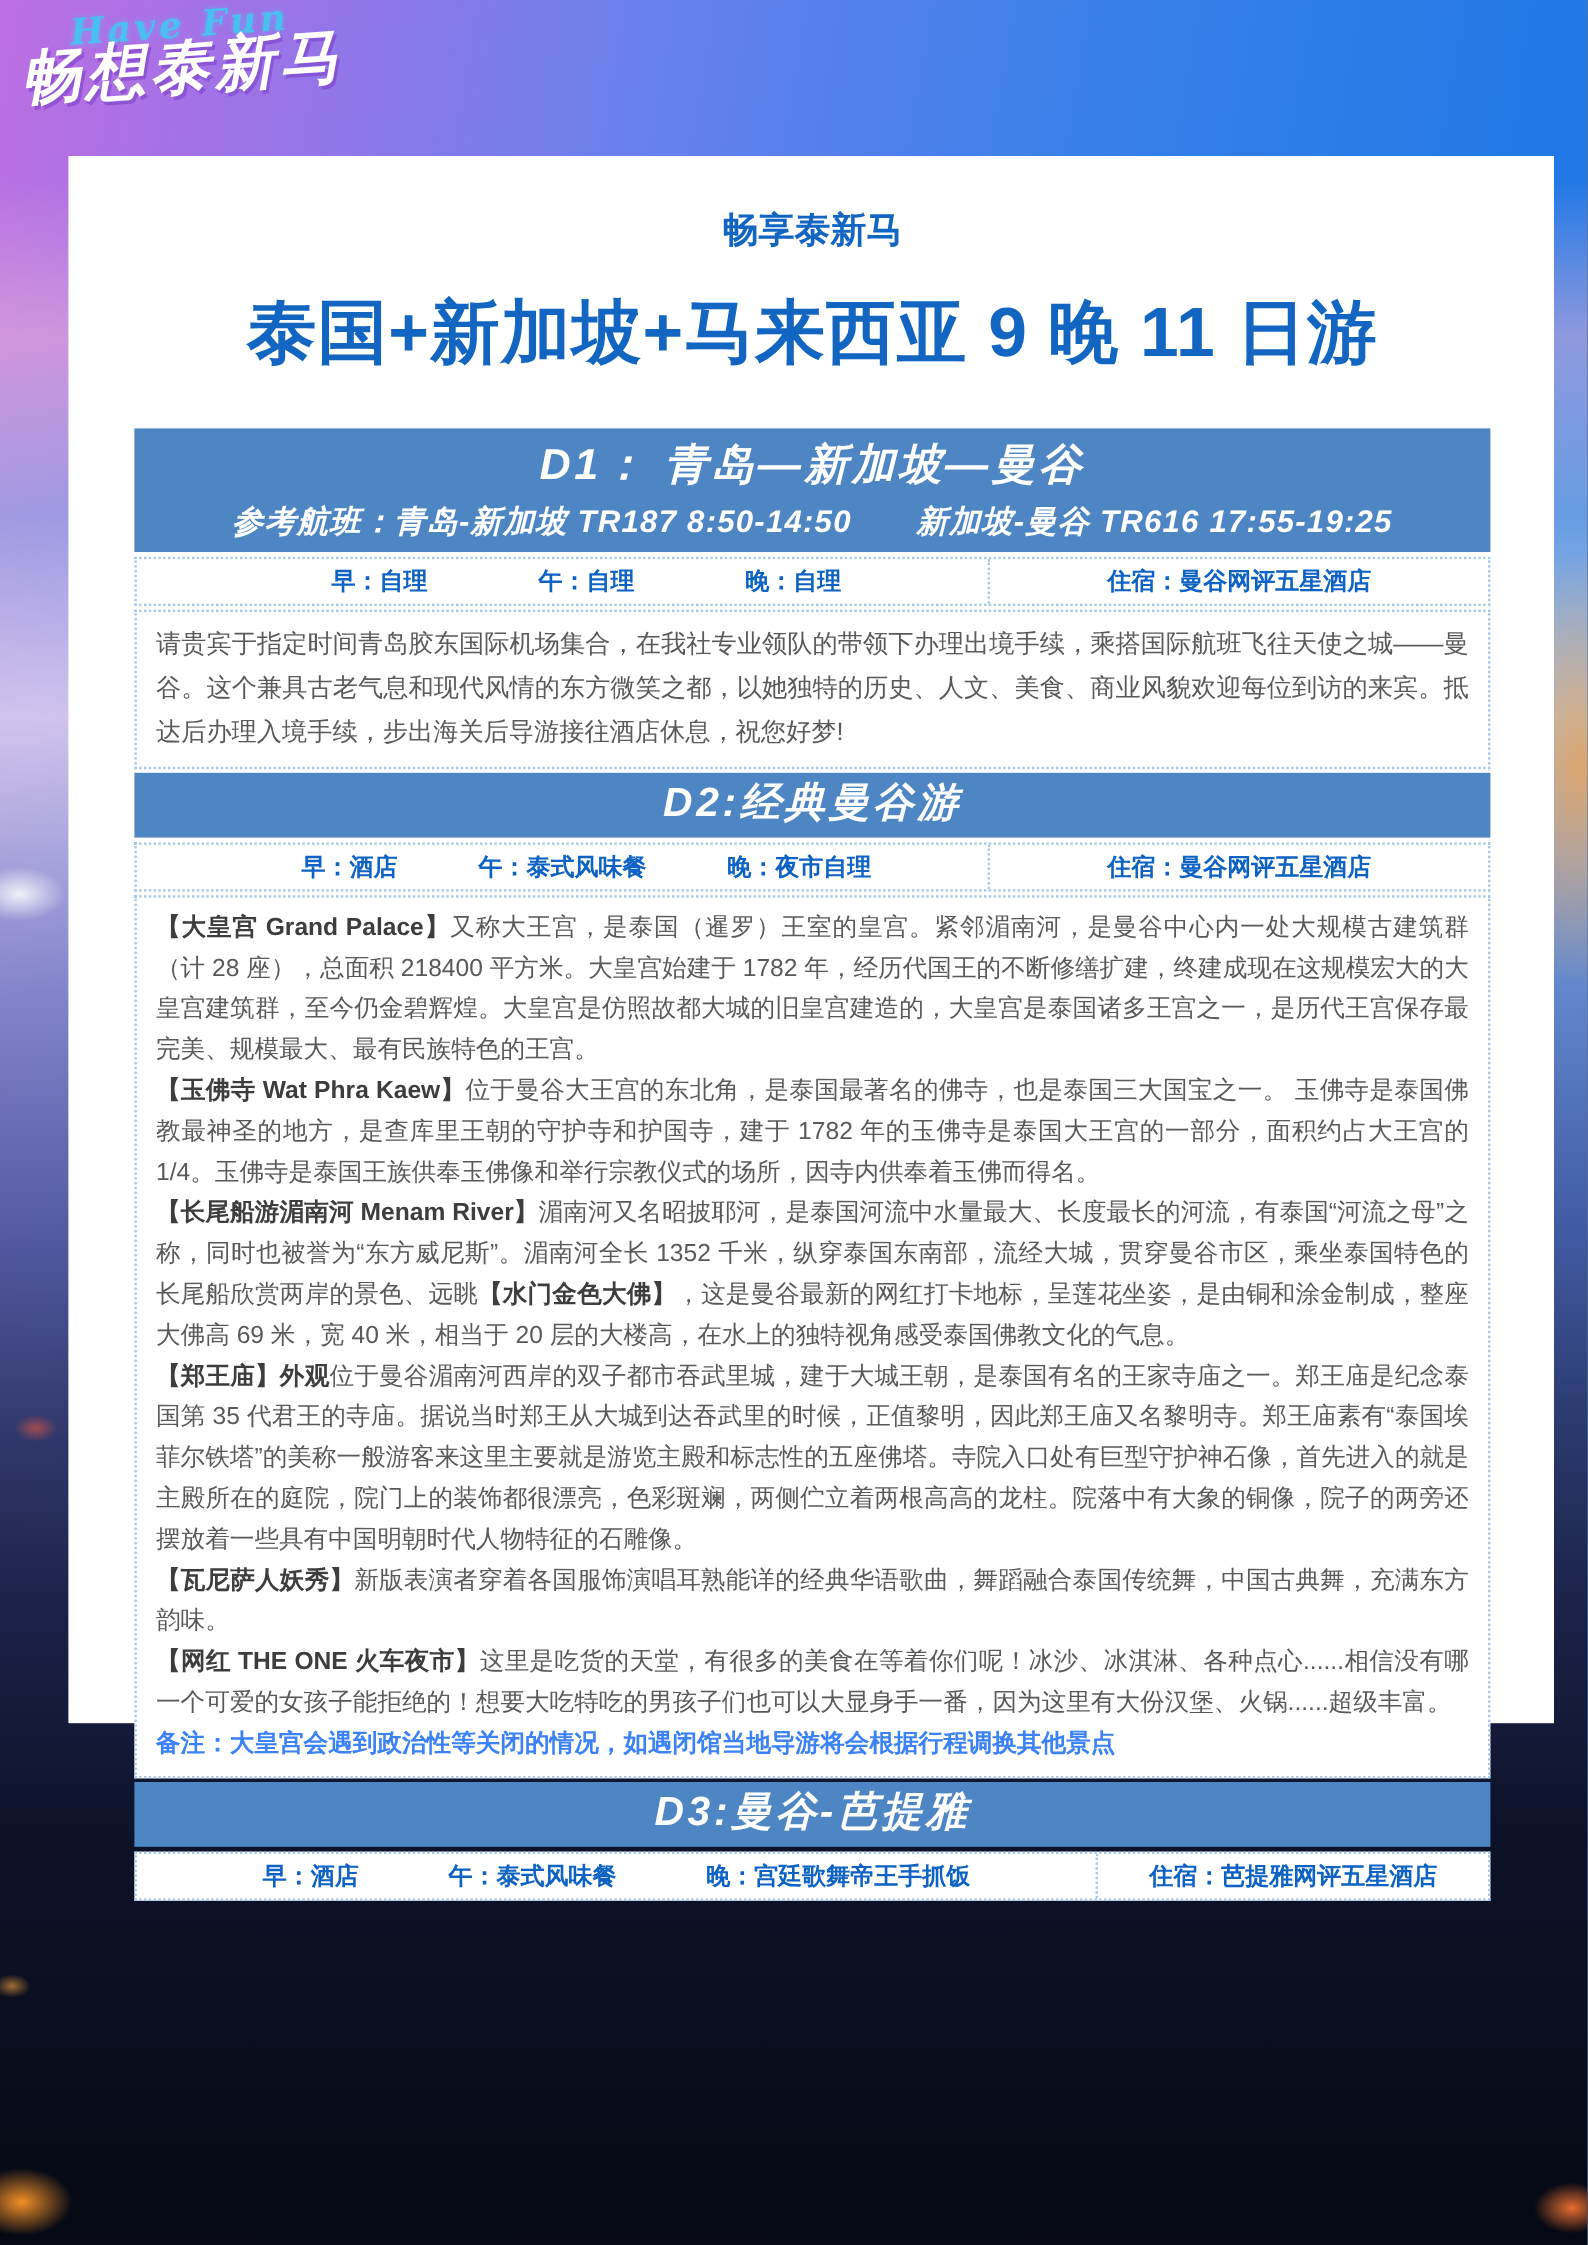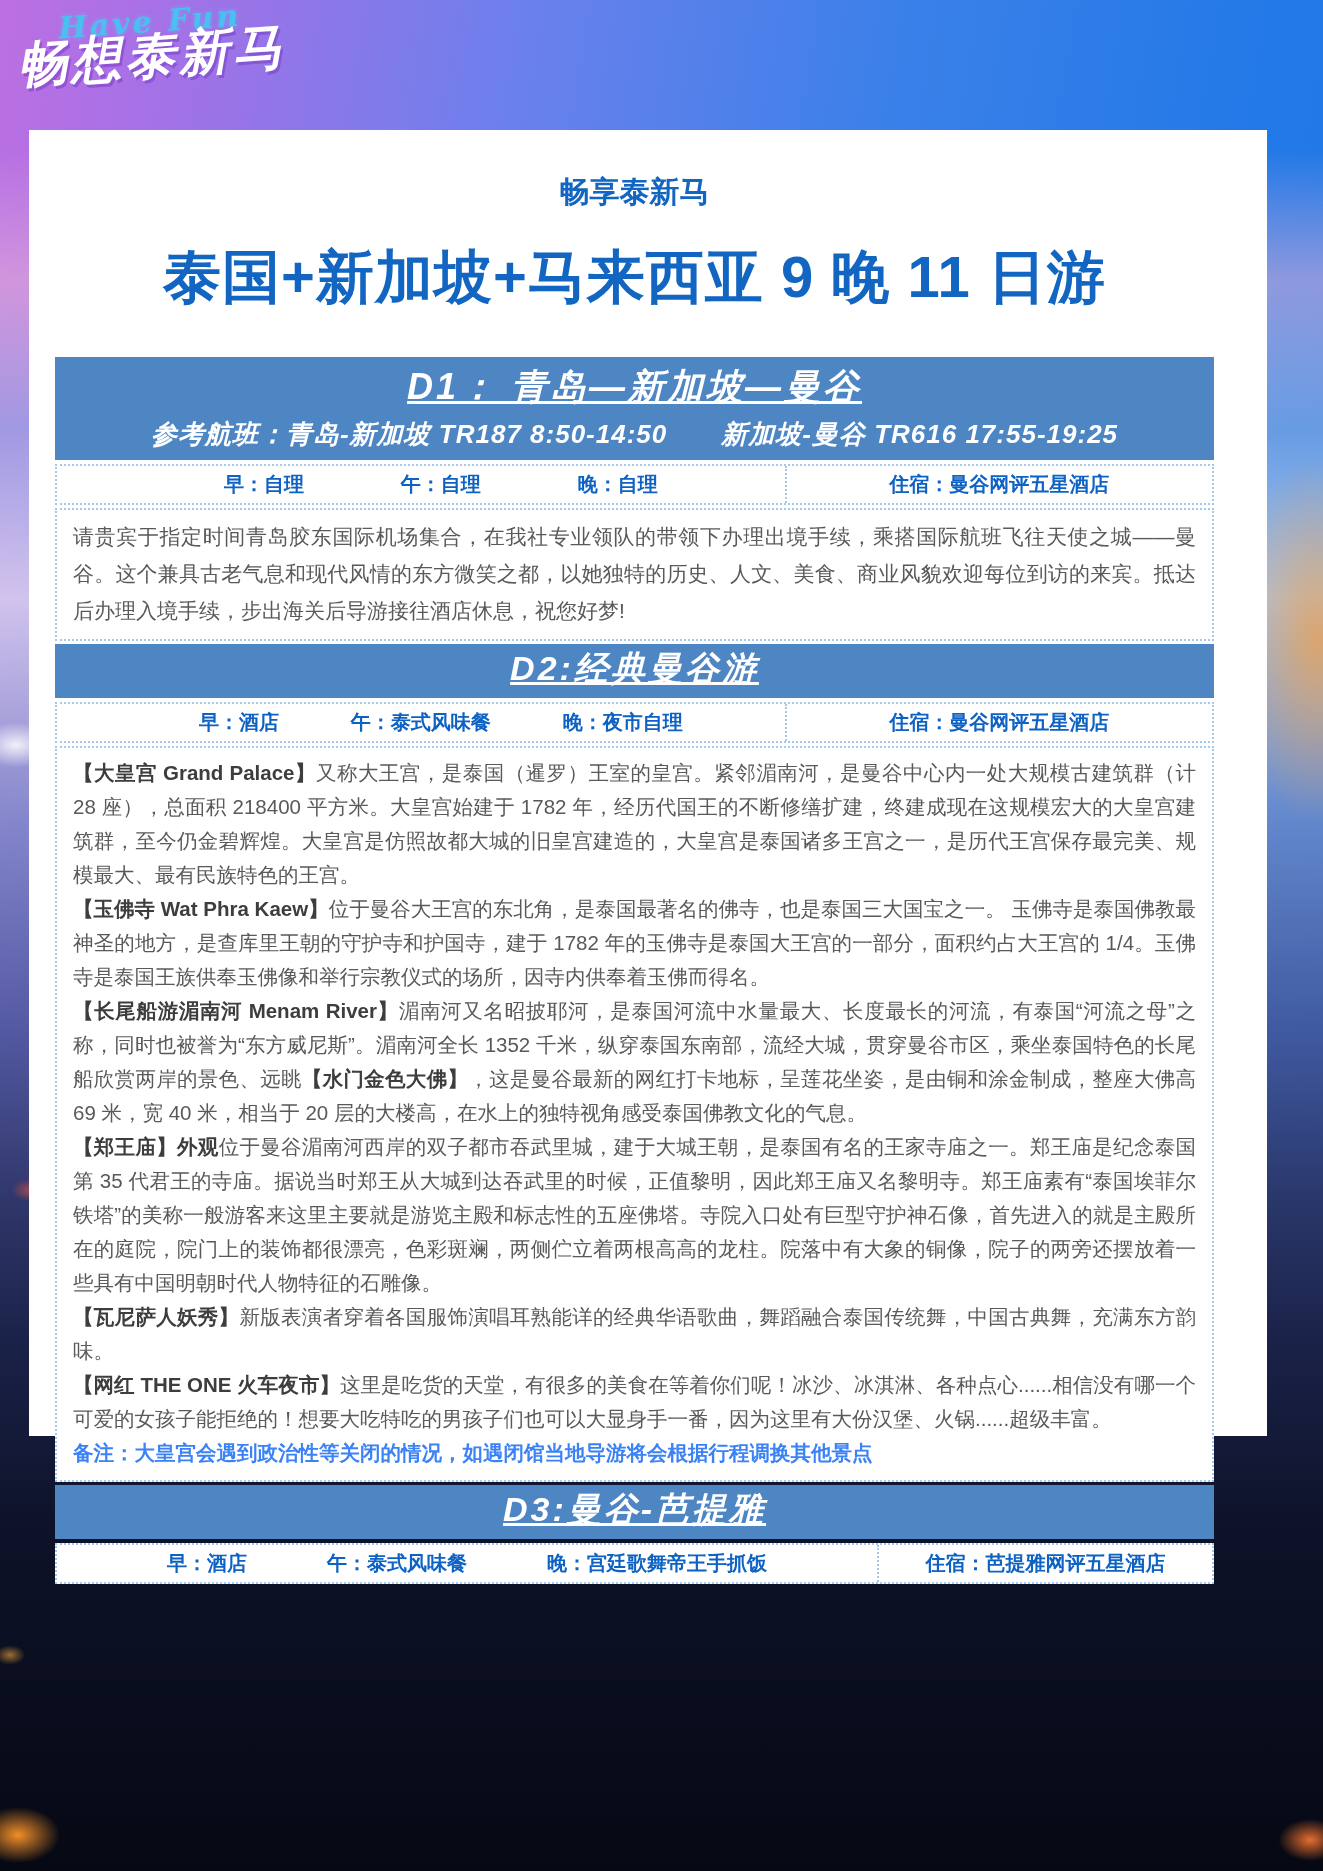--- a/index.html
+++ b/index.html
@@ -35,31 +35,31 @@
     font-family:"DejaVu Serif",serif;font-style:italic;font-weight:700;
     font-size:30px;color:#49c0f0;letter-spacing:3px;margin-left:44px;margin-bottom:-16px;
     text-shadow:0 0 5px rgba(90,190,255,.65);
   }
   .logo-main{
     font-size:50px;font-weight:900;color:#ffffff;font-style:italic;letter-spacing:4px;
     text-shadow:2px 3px 0 rgba(120,60,200,.55);
   }
   
   .card{
-    position:absolute;left:29px;top:130px;width:1238px;height:1306px;
-    background:#ffffff;box-sizing:border-box;padding:30px 53px 0 26px;z-index:2;
+    position:absolute;left:57px;top:130px;width:1238px;height:1306px;
+    background:#ffffff;box-sizing:border-box;padding:30px 53px 0 55px;z-index:2;
   }
   .doc-title{margin-top:12px;text-align:center;font-size:30px;font-weight:800;color:#1266c1;}
   .doc-subtitle{margin-top:26px;text-align:center;font-size:58px;font-weight:800;color:#1266c1;letter-spacing:1px;}
   .day{margin-top:3px;}
   .day.first{margin-top:40px;}
   
   .band{background:#4e86c4;color:#ffffff;text-align:center;}
   .band-tall{padding:6px 0 8px;}
-  .band-title{font-size:36px;font-weight:700;letter-spacing:3px;font-style:italic;text-decoration:underline;}
+  .band-title{font-size:36px;font-weight:700;letter-spacing:3px;font-style:italic;}
   .band-flight{font-size:26px;font-weight:600;margin-top:5px;letter-spacing:1px;font-style:italic;}
   .band-short{padding:2px 0 6px;}
   .band-short .band-title{font-size:34px;}
   
   .meal-row{margin-top:4px;border:2px dotted #a6c8ea;display:flex;align-items:flex-end;min-height:36px;background:#fff;}
   .meal-cell{width:63%;display:flex;align-items:center;justify-content:space-evenly;
              padding:5px 30px 5px 70px;box-sizing:border-box;}
   .meal-row.wide .meal-cell{width:71%;padding-left:30px;}
   .hotel-cell{flex:1;border-left:2px dotted #a6c8ea;display:flex;align-items:center;justify-content:center;padding:5px 8px;}
   .meal-item,.hotel-cell{font-size:20px;font-weight:700;color:#0d62c4;white-space:nowrap;}

